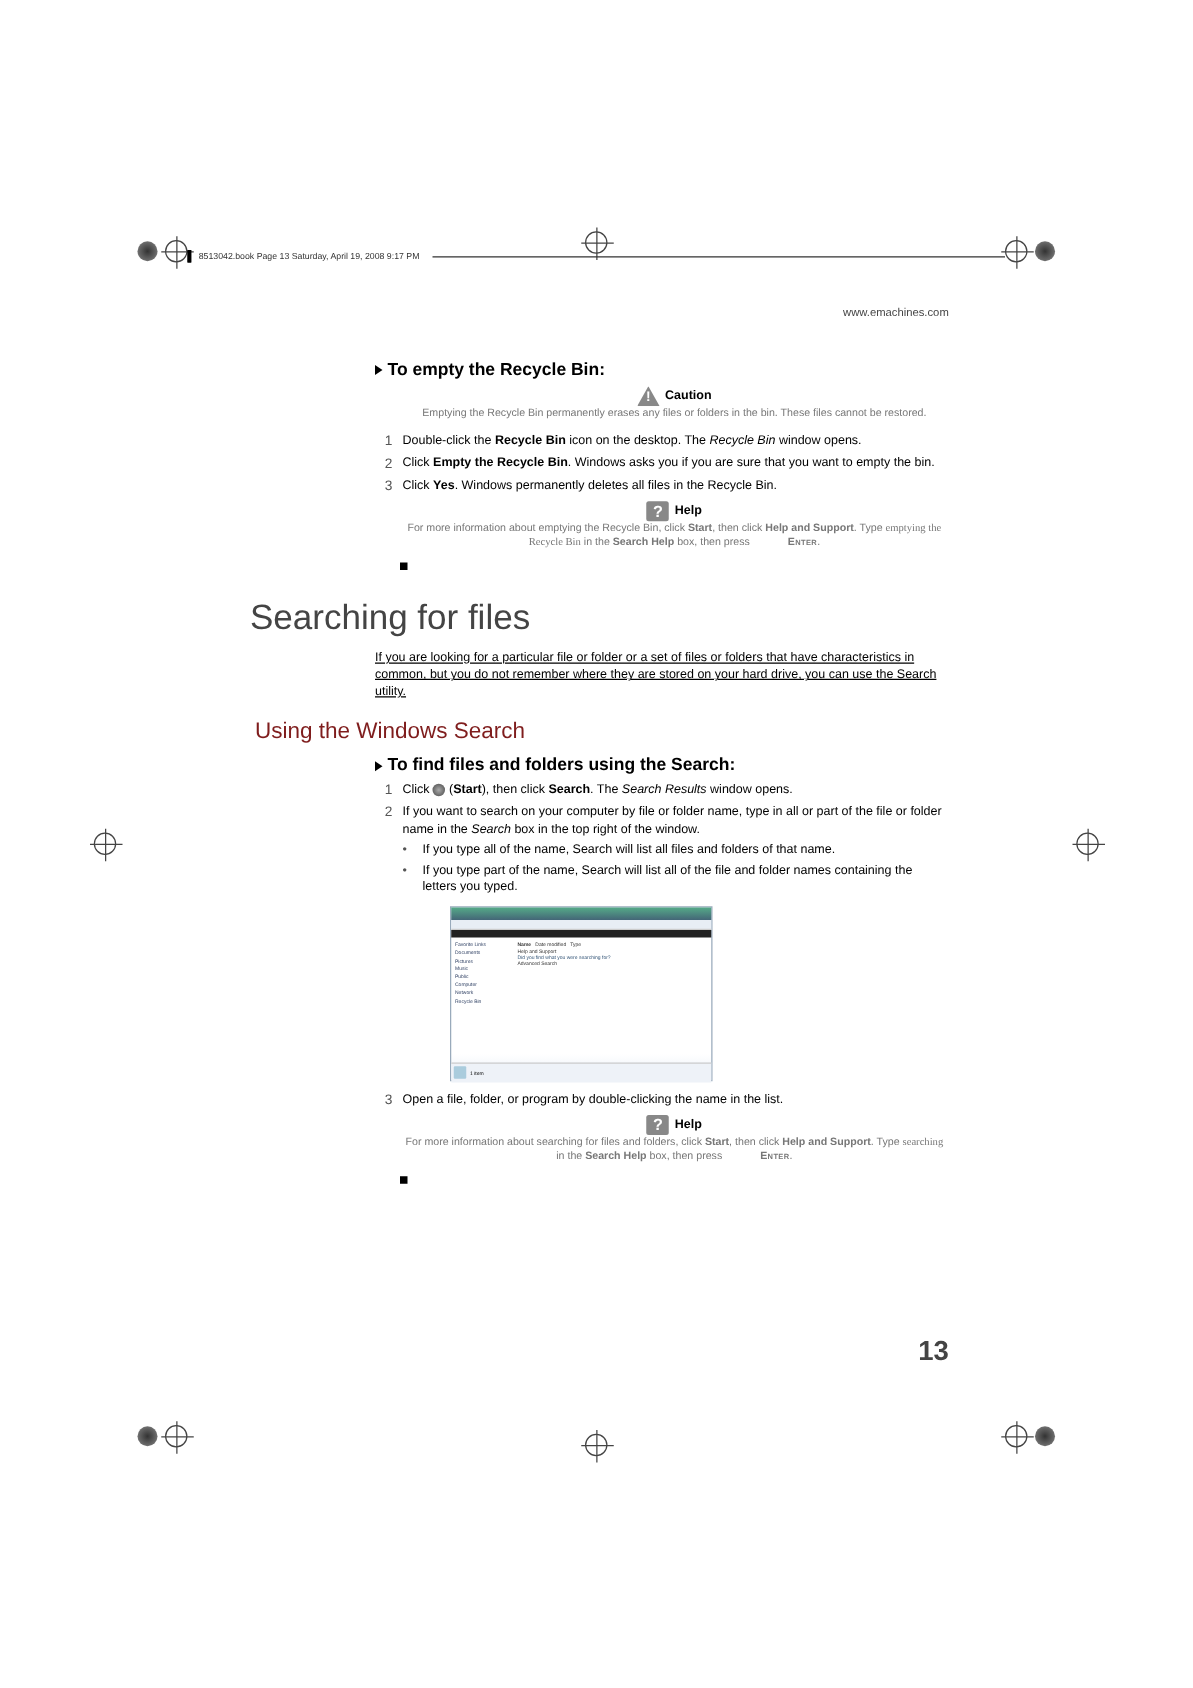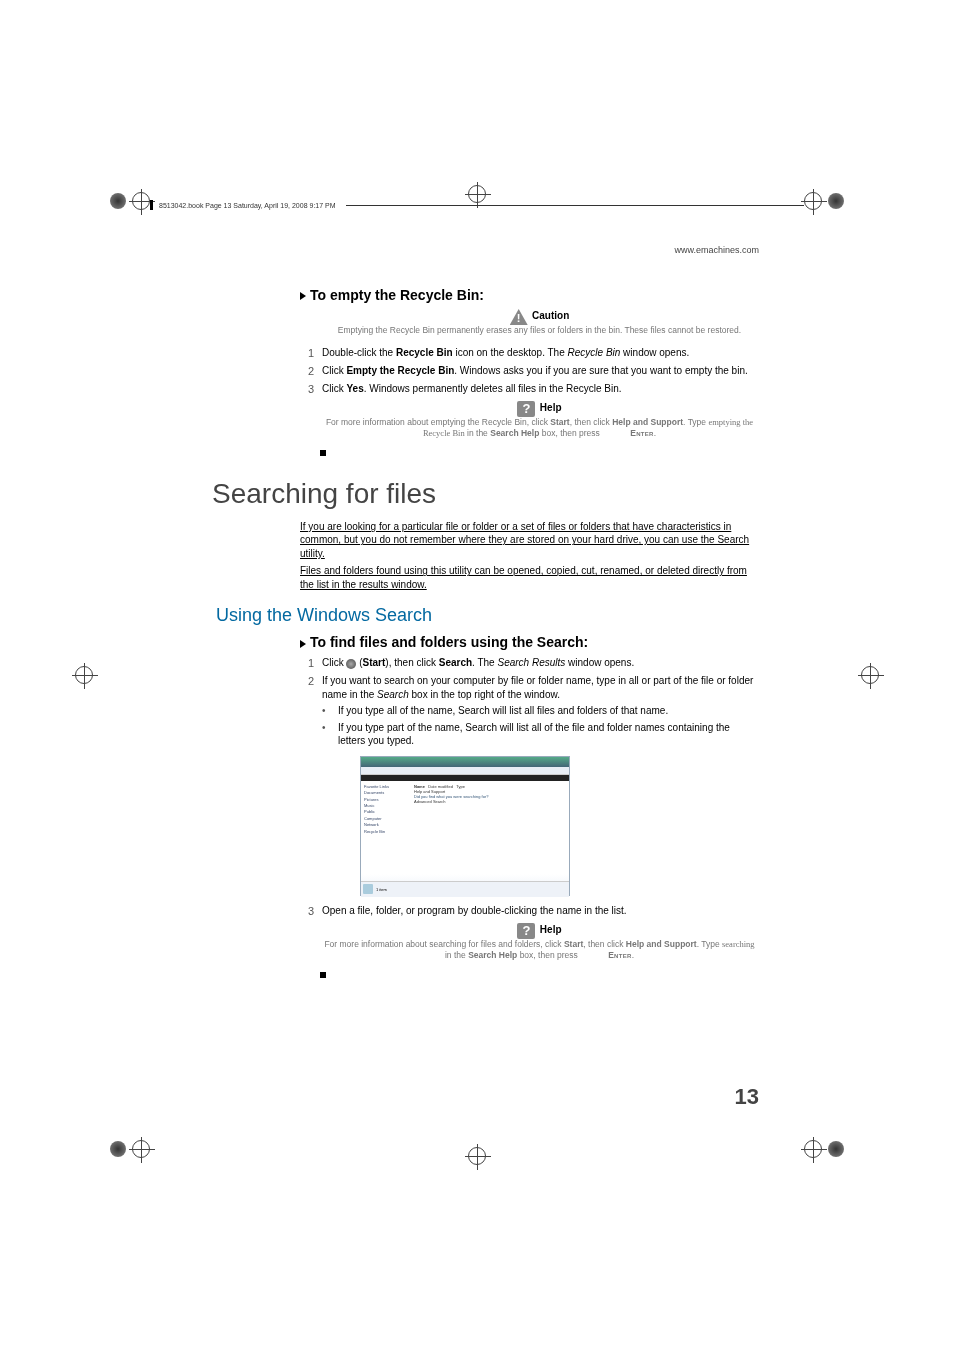--- a/index.html
+++ b/index.html
@@ -93,49 +93,49 @@
     .step-text .italic { font-style: italic; }
     .bullet-line { display: flex; margin: 3px 0 3px 22px; font-size: 10px; line-height: 1.35; }
     .bullet-mark { color: #555; width: 16px; }
     .bullet-text { flex: 1; }
     .end-square { width: 6px; height: 6px; background: #000; margin: 10px 0 0 20px; }
     h1 {
       font-family: 'Segoe UI Light', 'Helvetica Neue', sans-serif;
       font-weight: 300;
       font-size: 28px;
       color: #444;
-      margin: 22px 0 10px 12px;
+      margin: 22px 0 10px 0;
     }
     h2 {
       font-family: 'Segoe UI Light', 'Helvetica Neue', sans-serif;
       font-weight: 300;
       font-size: 18px;
-      color: #0369a1;
-      margin: 14px 0 6px 16px;
+      color: #7f1d1d;
+      margin: 14px 0 6px 4px;
     }
     .para { font-size: 10px; line-height: 1.35; margin: 4px 0; color: #000; text-decoration: underline; }
     .screenshot {
       width: 210px; height: 140px;
       background: linear-gradient(to bottom, #dfe8f5 0%, #fff 15%, #fff 85%, #e8eef7 100%);
       border: 1px solid #9ab;
       margin: 8px 0 8px 60px;
       position: relative;
       font-size: 4px;
     }
     .ss-titlebar { height:10px; background: linear-gradient(#5a8,#467); }
     .ss-toolbar { height:8px; background:#e8eef5; border-bottom:1px solid #ccc; }
     .ss-blackbar { height:6px; background:#222; }
     .ss-body { display:flex; height:100px; }
     .ss-side { width:50px; padding:3px; color:#346; line-height:1.6; }
     .ss-main { flex:1; padding:3px; color:#333; }
     .ss-footer { height:16px; background:#eef2f8; border-top:1px solid #ccc; display:flex; align-items:center; padding:2px; gap:3px; }
     .ss-ficon { width:10px; height:10px; background:#acd; border-radius:1px; }
     .page-num {
       position: absolute;
-      bottom: 0;
+      bottom: 16px;
       right: 0;
       font-size: 22px;
       font-weight: bold;
       color: #444;
     }
     b { font-weight: bold; }
     .smallcaps { font-variant: small-caps; letter-spacing: 0.3px; margin-left: 28px; }
   </style>
 </head>
 <body>
@@ -206,21 +206,20 @@
       <span class="callout-icon icon-help"></span>
       <span class="callout-title">Help</span><br>
       <span>For more information about emptying the Recycle Bin, click </span><b>Start</b><span>, then click </span><b>Help and Support</b><span>. Type </span><span style="font-family:serif">emptying the Recycle Bin</span><span> in the </span><b>Search Help</b><span> box, then press </span><b class="smallcaps">Enter</b><span>.</span>
     </div>
     <div class="end-square"></div>
   </div>
 
   <h1>Searching for files</h1>
   <div class="content">
     <p class="para">If you are looking for a particular file or folder or a set of files or folders that have characteristics in common, but you do not remember where they are stored on your hard drive, you can use the Search utility.</p>
-    <p class="para">Files and folders found using this utility can be opened, copied, cut, renamed, or deleted directly from the list in the results window.</p>
   </div>
 
   <h2>Using the Windows Search</h2>
   <div class="content">
     <div class="proc-head">
       <span class="arrow"></span><span>To find files and folders using the Search:</span>
     </div>
 
     <div class="step">
       <div class="step-num">1</div>

